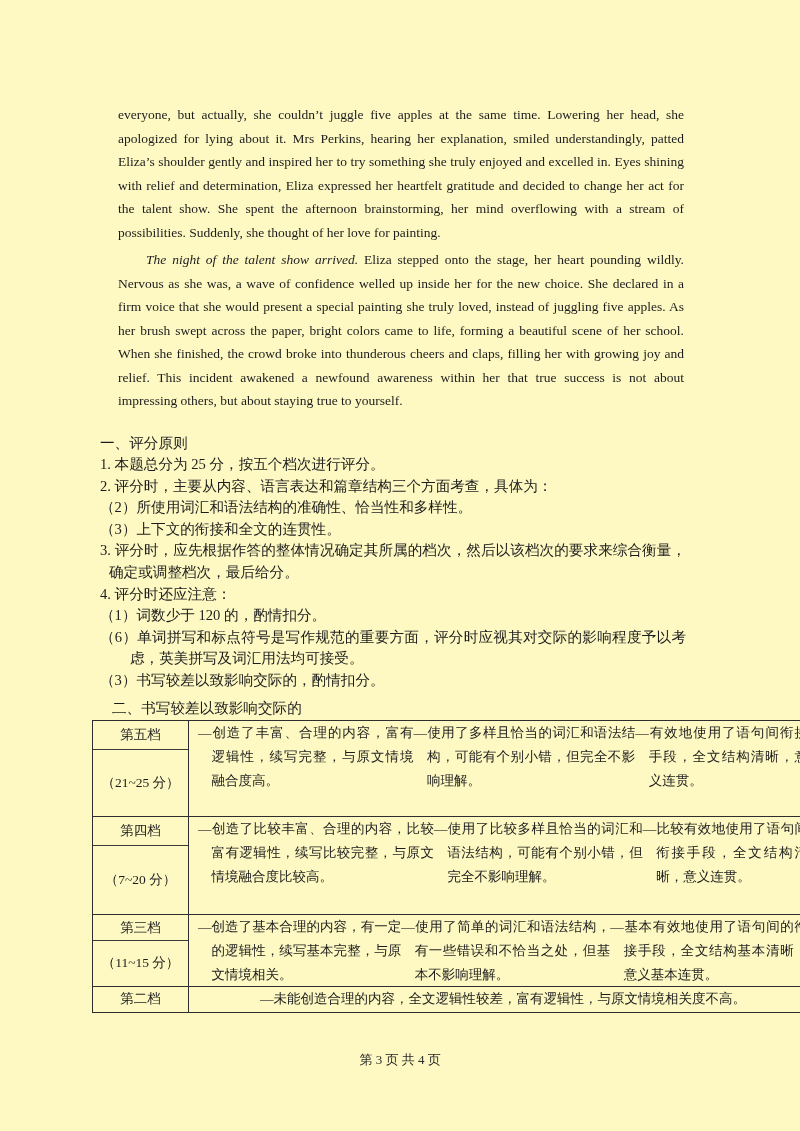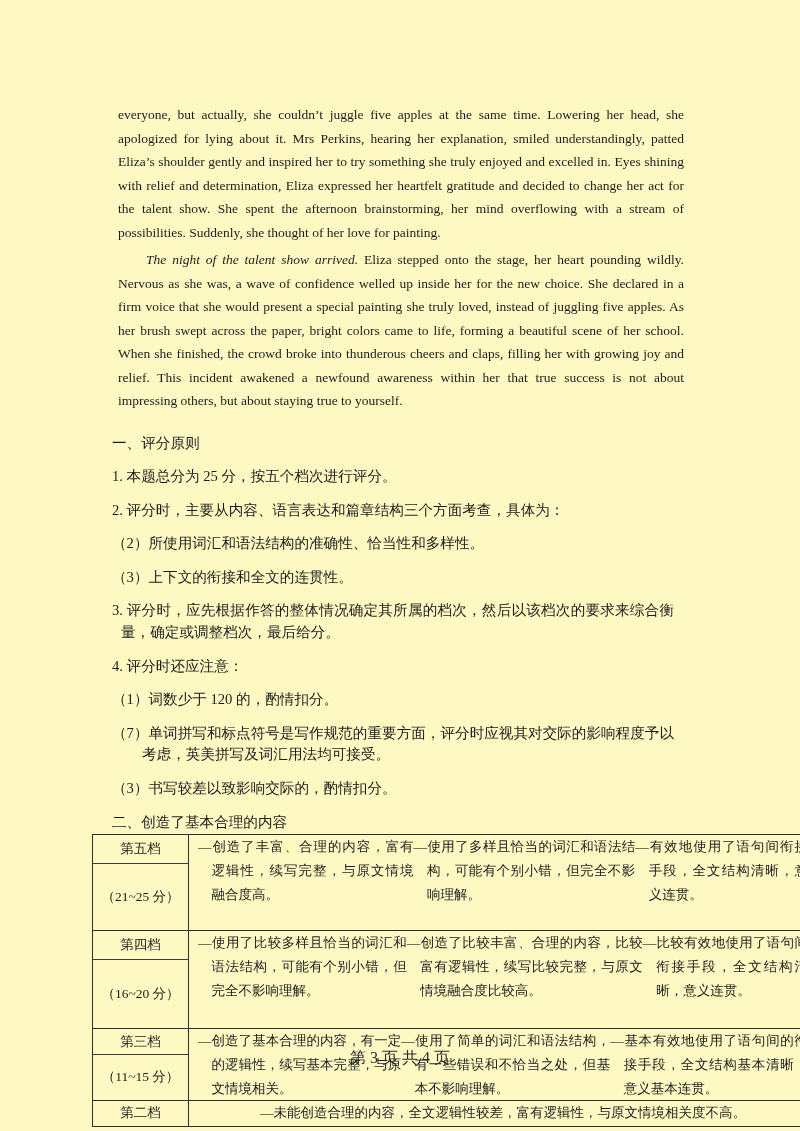--- a/index.html
+++ b/index.html
@@ -30,21 +30,21 @@
   .story .p2 { margin-top:4px; text-indent:28px; }
   .story .lead { font-style:italic; }
   
   .cn-list {
     margin-top:20px;
     font-size:14.6px;
     line-height:21.6px;
     width:586px;
     text-align:justify;
   }
-  .cn-list p { margin:12px; }
+  .cn-list p { margin:0; }
   .cn-title { margin-left:12px; text-align:left; }
   .item-num   { margin-left:10px; padding-left:9px;  text-indent:-9px; }
   .item-paren { margin-left:0;    padding-left:30px; text-indent:-30px; }
   
   .band-title {
     margin-top:6px;
     margin-left:12px;
     font-size:14.6px;
     line-height:21px;
   }
@@ -93,21 +93,21 @@
     padding-left:1em; text-indent:-1em;
     text-align:justify;
   }
   .r4 .tdesc p { line-height:24px; }
   
   .footer {
     position:absolute;
     bottom:62px; left:0;
     width:100%;
     text-align:center;
-    font-size:16px;
+    font-size:13px;
     color:#2a2a2a;
   }
 </style>
 </head>
 <body>
 
 <div class="page">
   <div class="content">
 
     <div class="story">
@@ -117,48 +117,48 @@
 
     <div class="cn-list">
       <p class="cn-title">一、评分原则</p>
       <p class="item-num">1. 本题总分为 25 分，按五个档次进行评分。</p>
       <p class="item-num">2. 评分时，主要从内容、语言表达和篇章结构三个方面考查，具体为：</p>
       <p class="item-paren">（2）所使用词汇和语法结构的准确性、恰当性和多样性。</p>
       <p class="item-paren">（3）上下文的衔接和全文的连贯性。</p>
       <p class="item-num">3. 评分时，应先根据作答的整体情况确定其所属的档次，然后以该档次的要求来综合衡量，确定或调整档次，最后给分。</p>
       <p class="item-num">4. 评分时还应注意：</p>
       <p class="item-paren">（1）词数少于 120 的，酌情扣分。</p>
-      <p class="item-paren">（7）单词拼写和标点符号是写作规范的重要方面，评分时应视其对交际的影响程度予以考虑，英美拼写及词汇用法均可接受。</p>
+      <p class="item-paren">（6）单词拼写和标点符号是写作规范的重要方面，评分时应视其对交际的影响程度予以考虑，英美拼写及词汇用法均可接受。</p>
       <p class="item-paren">（3）书写较差以致影响交际的，酌情扣分。</p>
     </div>
 
-    <div class="band-title">二、创造了基本合理的内容</div>
+    <div class="band-title">二、书写较差以致影响交际的</div>
 
     <div class="band-table">
 
       <div class="trow r1">
         <div class="tband">
           <div class="band-name">第五档</div>
           <div class="band-score">（21~25 分）</div>
         </div>
         <div class="tdesc">
           <p>—创造了丰富、合理的内容，富有逻辑性，续写完整，与原文情境融合度高。</p>
           <p>—使用了多样且恰当的词汇和语法结构，可能有个别小错，但完全不影响理解。</p>
           <p>—有效地使用了语句间衔接手段，全文结构清晰，意义连贯。</p>
         </div>
       </div>
 
       <div class="trow r2">
         <div class="tband">
           <div class="band-name">第四档</div>
-          <div class="band-score">（16~20 分）</div>
+          <div class="band-score">（7~20 分）</div>
         </div>
         <div class="tdesc">
+          <p>—创造了比较丰富、合理的内容，比较富有逻辑性，续写比较完整，与原文情境融合度比较高。</p>
           <p>—使用了比较多样且恰当的词汇和语法结构，可能有个别小错，但完全不影响理解。</p>
-          <p>—创造了比较丰富、合理的内容，比较富有逻辑性，续写比较完整，与原文情境融合度比较高。</p>
           <p>—比较有效地使用了语句间衔接手段，全文结构清晰，意义连贯。</p>
         </div>
       </div>
 
       <div class="trow r3">
         <div class="tband">
           <div class="band-name">第三档</div>
           <div class="band-score">（11~15 分）</div>
         </div>
         <div class="tdesc">

